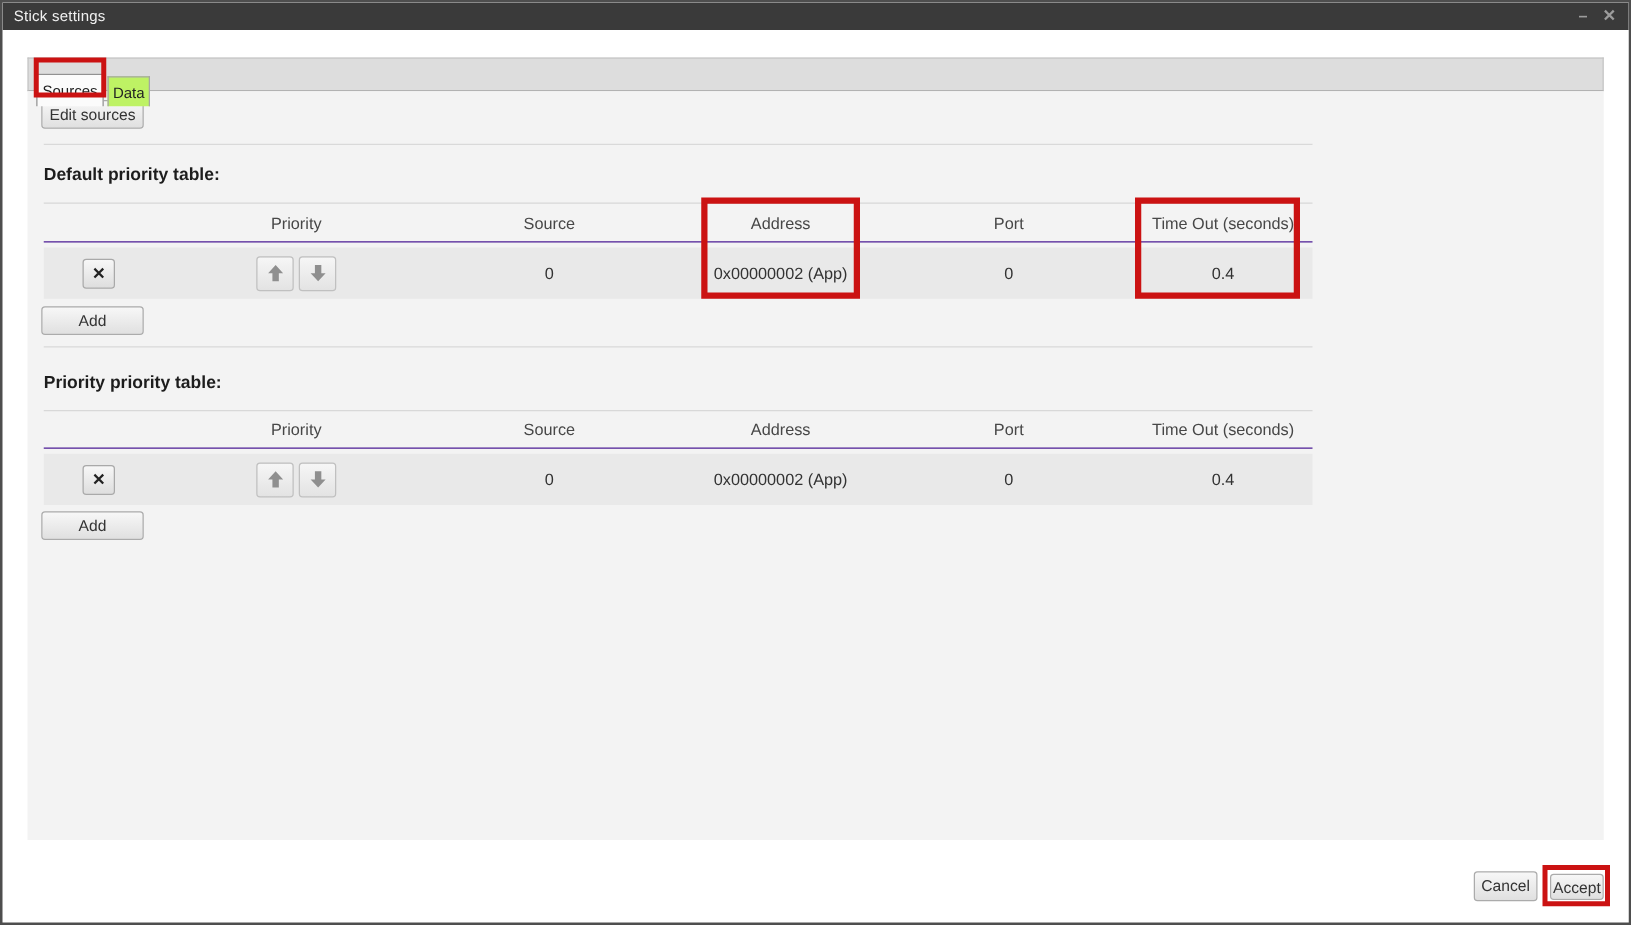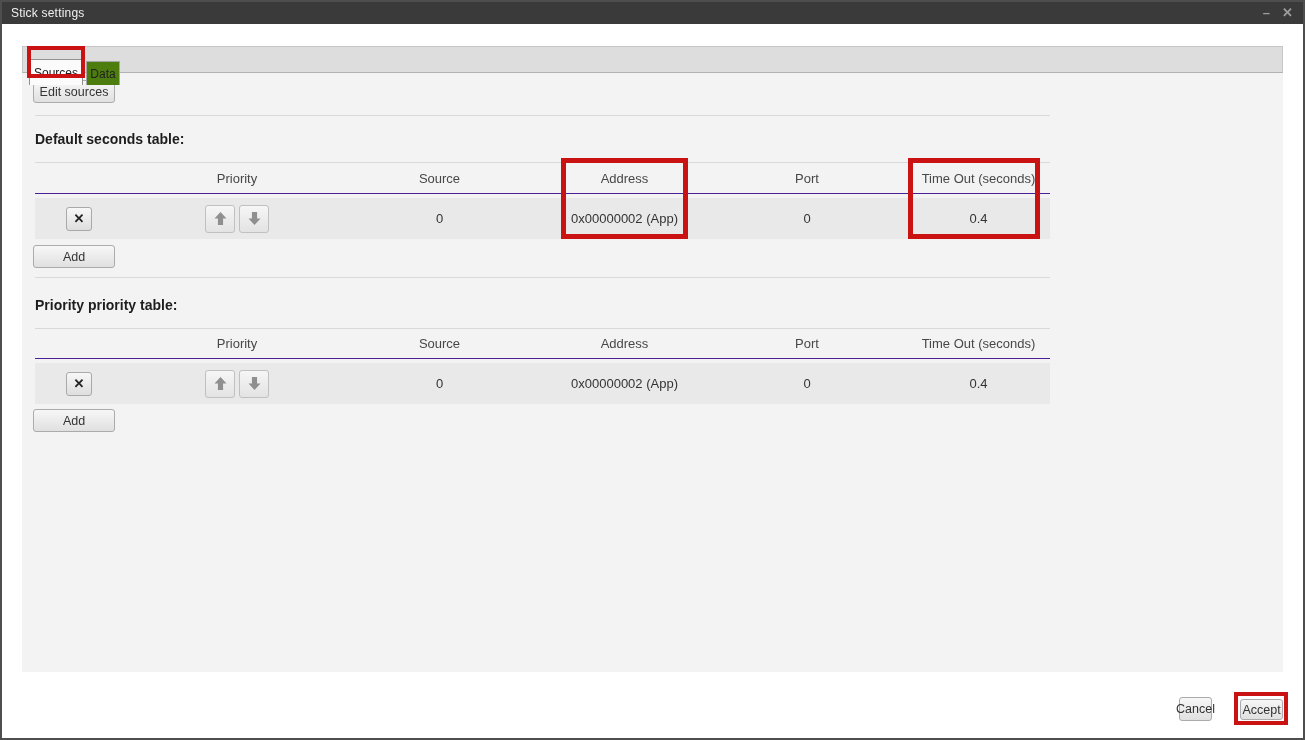--- a/index.html
+++ b/index.html
@@ -26,21 +26,21 @@
   }
   .tab {
     position:absolute; display:flex; align-items:center; justify-content:center;
     font-size:12px; color:#222;margin-top:11px;
   }
   .tab.active {
     left:27px; top:46px; width:54px; height:26px; background:#fbfbfb;
     border:1px solid #919191; border-bottom:none; z-index:3;
   }
   .tab.inactive {
-    left:84px; top:48px; width:34px; height:24px; background:#4d7c0f;
+    left:84px; top:48px; width:34px; height:24px; background:#bef264;
     border:1px solid #a5a5a5; border-bottom:none; z-index:2;
   }
 
   .btn {
     position:absolute; display:flex; align-items:center; justify-content:center;
     background:linear-gradient(#f7f7f7,#e0e0e0);
     border:1px solid #ababab; border-radius:3px;
     font-size:12.5px; color:#333; cursor:default;
   }
   .btn-wide { width:82px; height:23px; }
@@ -102,21 +102,21 @@
 
   <div class="tabstrip" data-interactable="false"></div>
   <div class="panel-body" data-interactable="false"></div>
   <div class="tab active" data-interactable="true">Sources</div>
   <div class="tab inactive" data-interactable="true">Data</div>
 
   <div class="btn btn-wide" style="left:31px; top:78px;" data-interactable="true">Edit sources</div>
 
   <div class="separator" style="top:113px;" data-interactable="false"></div>
 
-  <div class="section-heading" style="top:129px;" data-interactable="false">Default seconds table:</div>
+  <div class="section-heading" style="top:129px;" data-interactable="false">Default priority table:</div>
 
   <div class="thead" style="top:160px;" data-interactable="false">
     <div class="col c0"></div>
     <div class="col c1 hcell" data-interactable="false">Priority</div>
     <div class="col c2 hcell" data-interactable="false">Source</div>
     <div class="col c3 hcell" data-interactable="false">Address</div>
     <div class="col c4 hcell" data-interactable="false">Port</div>
     <div class="col c5 hcell" data-interactable="false">Time Out (seconds)</div>
   </div>
 
@@ -190,21 +190,21 @@
       </div>
     </div>
     <div class="col c2 dcell" data-interactable="false">0</div>
     <div class="col c3 dcell" data-interactable="false">0x00000002 (App)</div>
     <div class="col c4 dcell" data-interactable="false">0</div>
     <div class="col c5 dcell" data-interactable="false">0.4</div>
   </div>
 
   <div class="btn btn-wide" style="left:31px; top:407px;" data-interactable="true">Add</div>
 
-  <div class="btn footer-btn" style="left:1177px; top:695px; width:33px;" data-interactable="true">Cancel</div>
+  <div class="btn footer-btn" style="left:1177px; top:695px; width:51px;" data-interactable="true">Cancel</div>
   <div class="btn footer-btn" style="left:1238px; top:697px; width:43px; height:21px;" data-interactable="true">Accept</div>
 
   <div class="anno" style="left:25px; top:44px; width:58px; height:32px; border:4px solid #cb1212;" data-interactable="false"></div>
   <div class="anno" style="left:559px; top:156px; width:127px; height:81px; border:5px solid #cb1212;" data-interactable="false"></div>
   <div class="anno" style="left:906px; top:156px; width:132px; height:81px; border:5px solid #cb1212;" data-interactable="false"></div>
   <div class="anno" style="left:1232px; top:690px; width:54px; height:33px; border:4px solid #cb1212;" data-interactable="false"></div>
 
 </div>
 
 </body></html>

